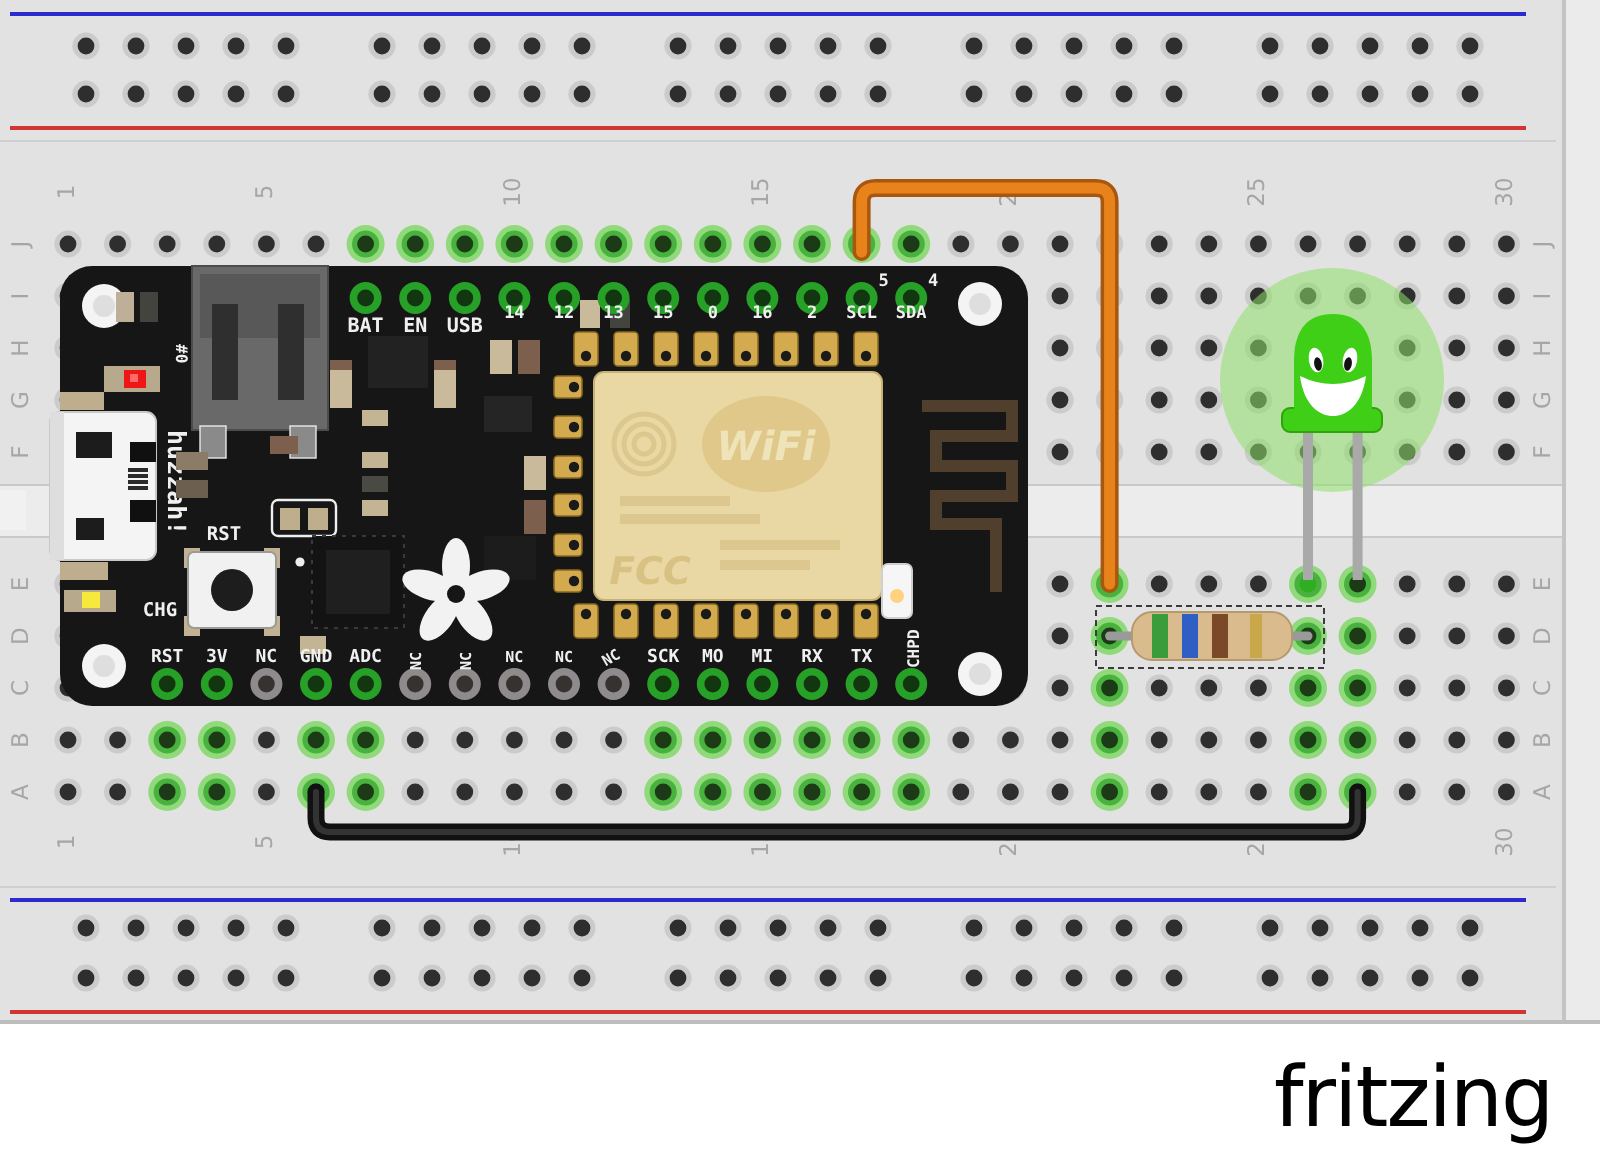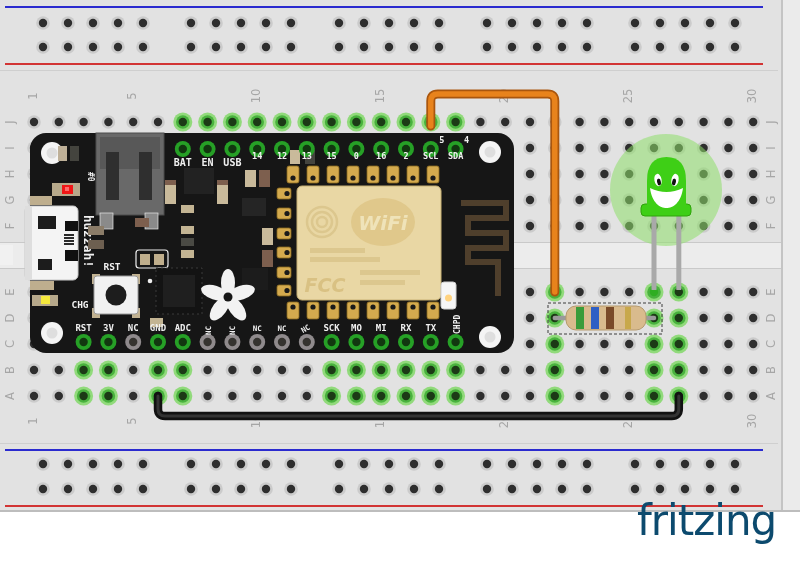--- a/index.html
+++ b/index.html
@@ -8,21 +8,21 @@
   #board{position:absolute;left:0;top:0;width:800px;height:512px;background:#e2e2e2;}
   .hline{position:absolute;left:5px;width:758px;height:2px;}
   .edgeline{position:absolute;left:0;width:778px;height:1px;background:#cfcfcf;}
   #channel{position:absolute;left:0;top:242px;width:781px;height:25px;background:#ececec;
            border-top:1px solid #c9c9c9;border-bottom:1px solid #c9c9c9;}
   #channel-notch{position:absolute;left:0;top:245px;width:13px;height:20px;background:#f1f1f1;}
   #right-bevel{position:absolute;left:781px;top:0;width:2px;height:512px;background:#c4c4c4;}
   #right-strip{position:absolute;left:783px;top:0;width:17px;height:512px;background:#ebebeb;}
   #board-bottom-edge{position:absolute;left:0;top:510px;width:800px;height:2px;background:#bdbdbd;}
   #scene{position:absolute;left:0;top:0;}
-  #fritzing-logo{position:absolute;left:637px;top:496px;font-size:42px;color:#0c4a6e;
+  #fritzing-logo{position:absolute;left:637px;top:524px;font-size:42px;color:#000000;
                  font-family:"DejaVu Sans",sans-serif;letter-spacing:-1px;}
 </style>
 </head>
 <body>
 
 <div id="stage">
   <div id="board"></div>
 
   <div class="hline" style="top: 6px; background: rgb(43, 43, 207);"></div>
   <div class="hline" style="top: 63px; background: rgb(210, 52, 52);"></div>

